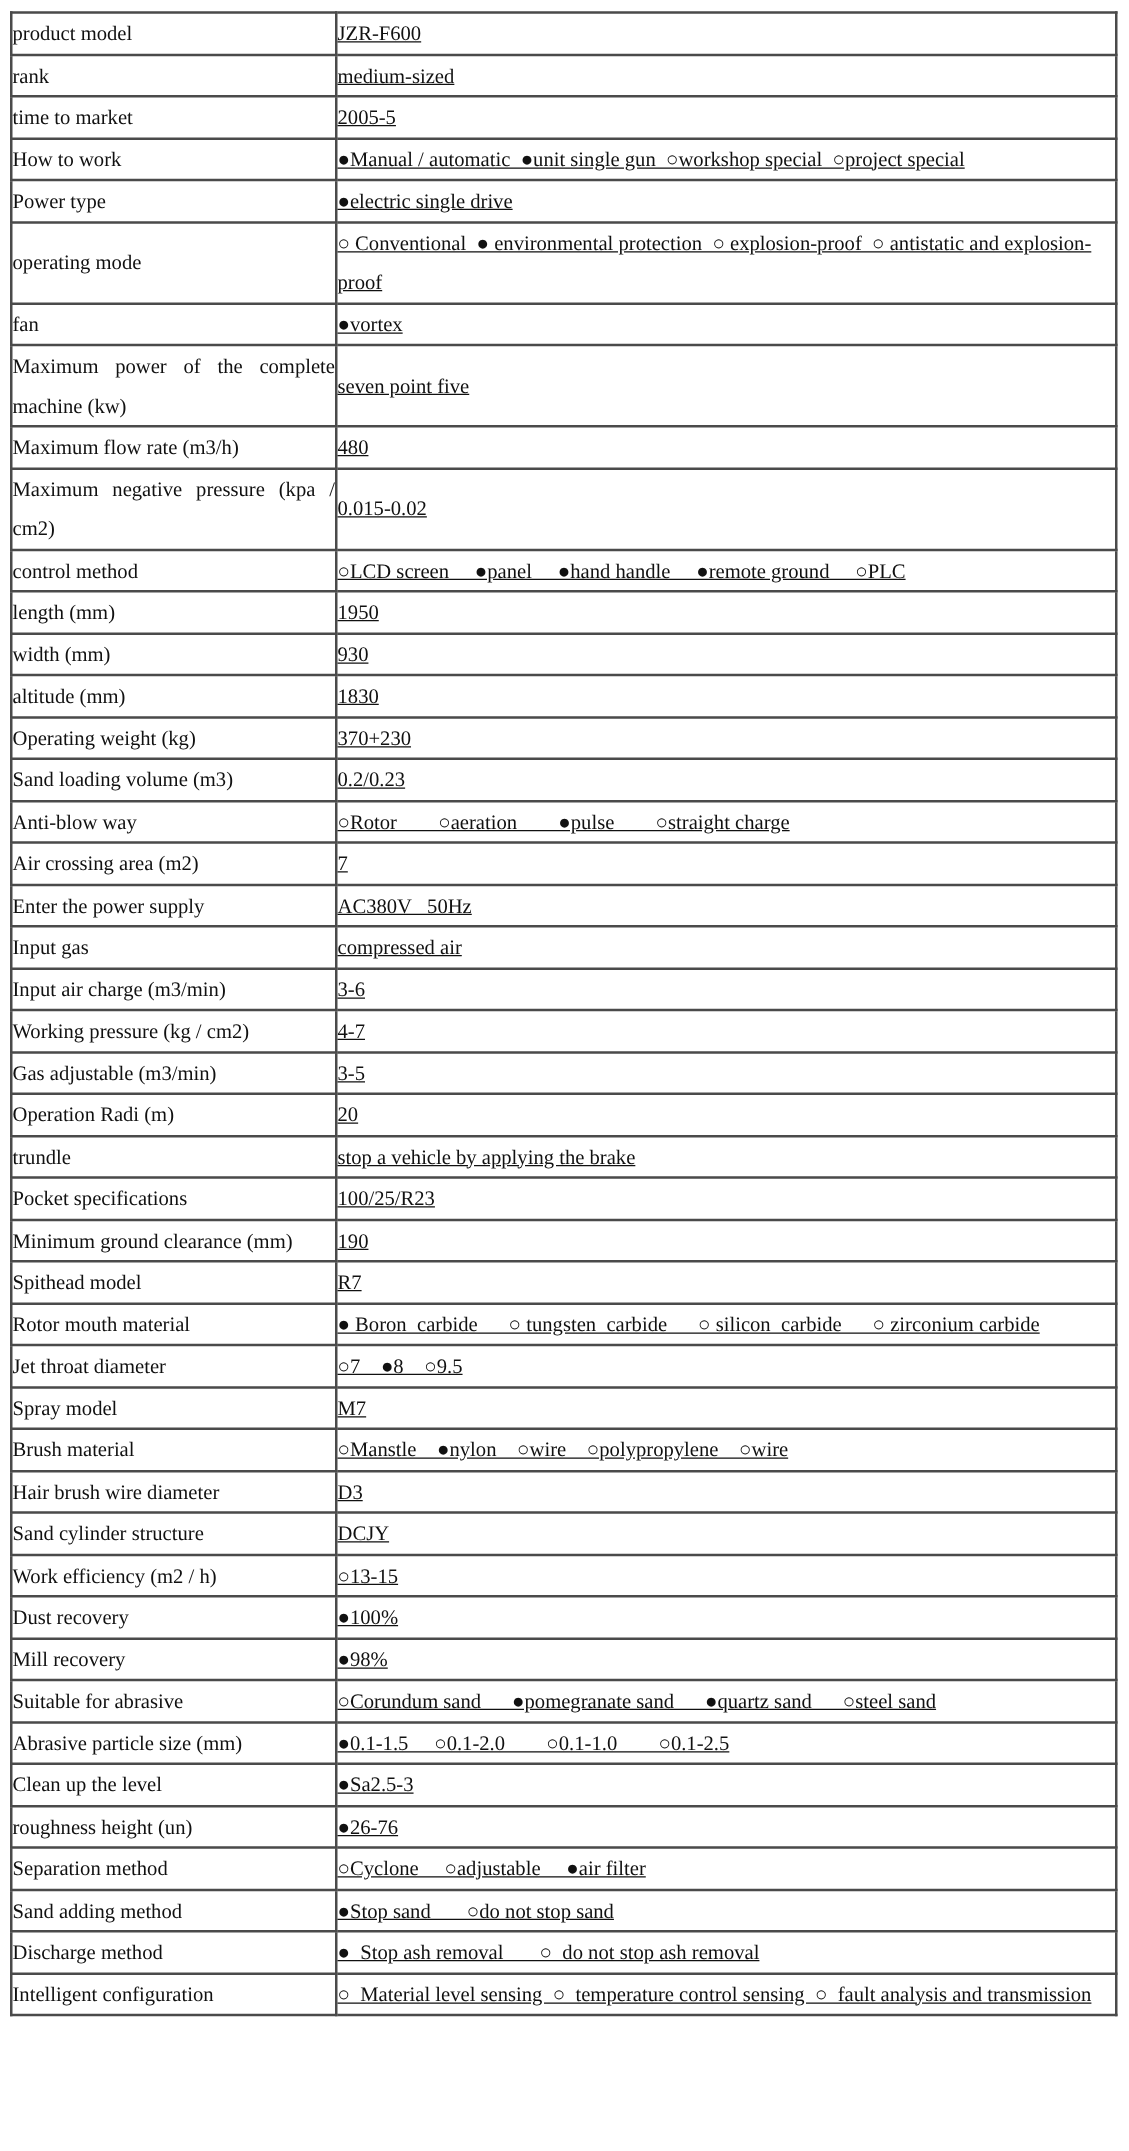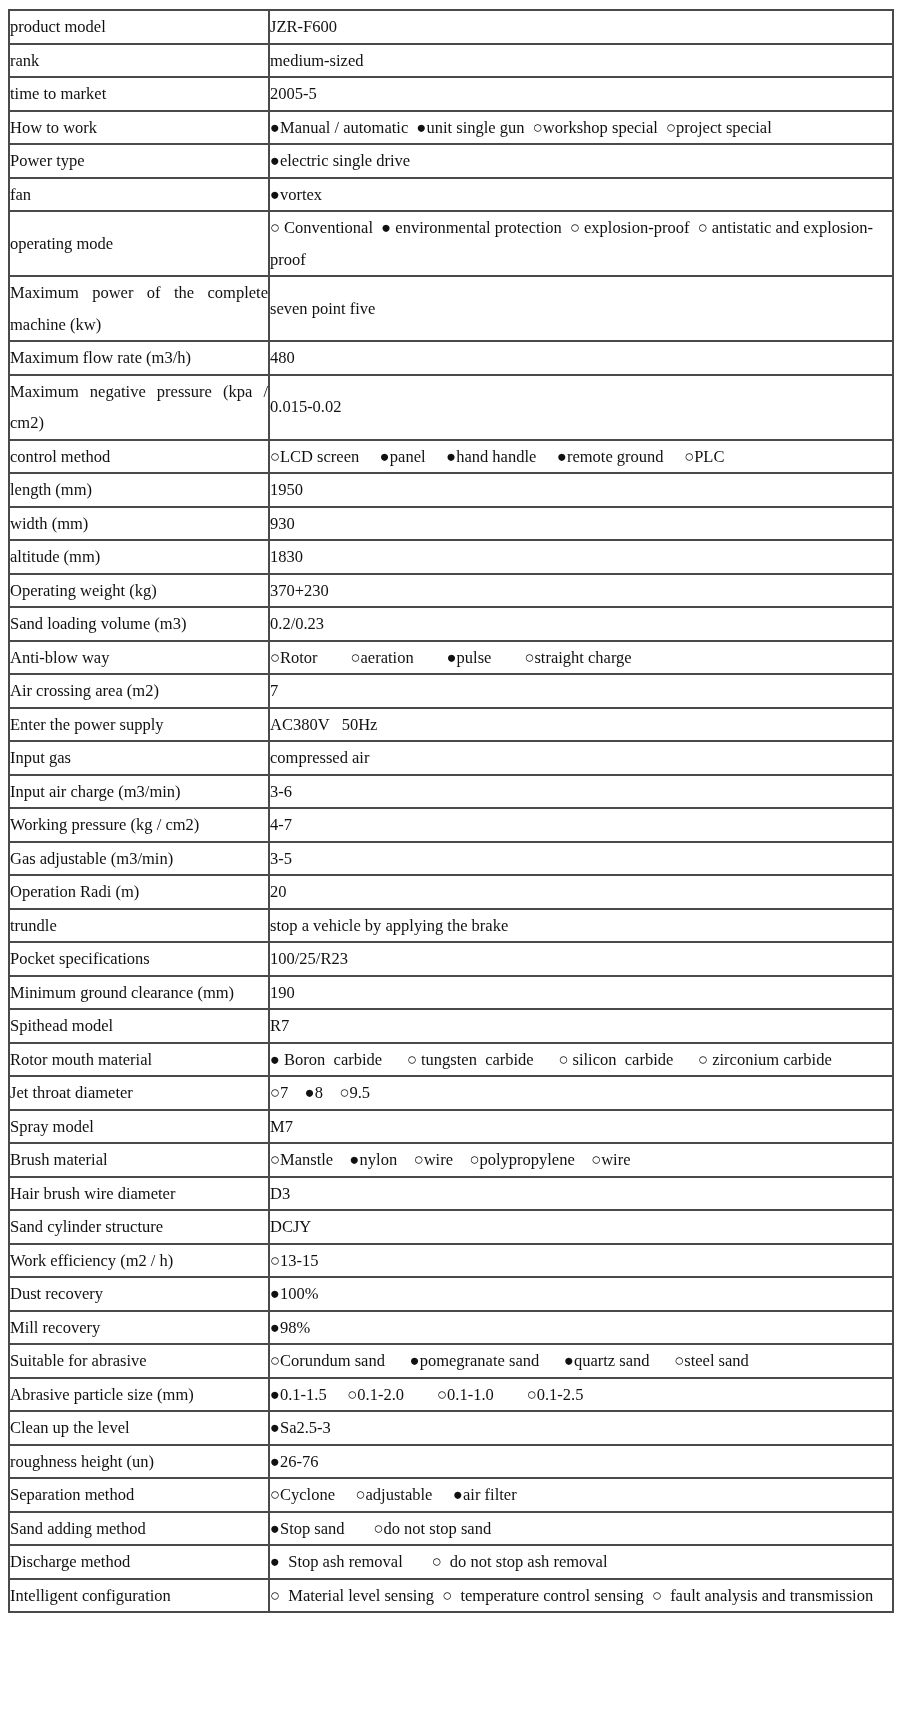--- a/index.html
+++ b/index.html
@@ -29,20 +29,21 @@
     white-space: pre-wrap;
     word-wrap: break-word;
     padding: 0;
   }
   td.label-cell {
     padding: 0 34px 0 12px;
     text-align: justify;
   }
   td.value-cell {
     padding: 0 12px 0 12px;
+    text-decoration: underline;
   }
 </style>
 </head>
 <body>
 
 <div class="page">
   <table class="spec-table">
     <colgroup>
       <col class="c-label">
       <col class="c-value">
@@ -62,26 +63,26 @@
         </tr>
         <tr>
           <td class="label-cell">How to work</td>
           <td class="value-cell">●Manual / automatic  ●unit single gun  ○workshop special  ○project special</td>
         </tr>
         <tr>
           <td class="label-cell">Power type</td>
           <td class="value-cell">●electric single drive</td>
         </tr>
         <tr>
+          <td class="label-cell">operating mode</td>
+          <td class="value-cell">○ Conventional  ● environmental protection  ○ explosion-proof  ○ antistatic and explosion-proof</td>
+        </tr>
+        <tr>
           <td class="label-cell">fan</td>
           <td class="value-cell">●vortex</td>
-        </tr>
-        <tr>
-          <td class="label-cell">operating mode</td>
-          <td class="value-cell">○ Conventional  ● environmental protection  ○ explosion-proof  ○ antistatic and explosion-proof</td>
         </tr>
         <tr>
           <td class="label-cell">Maximum power of the complete machine (kw)</td>
           <td class="value-cell">seven point five</td>
         </tr>
         <tr>
           <td class="label-cell">Maximum flow rate (m3/h)</td>
           <td class="value-cell">480</td>
         </tr>
         <tr>

